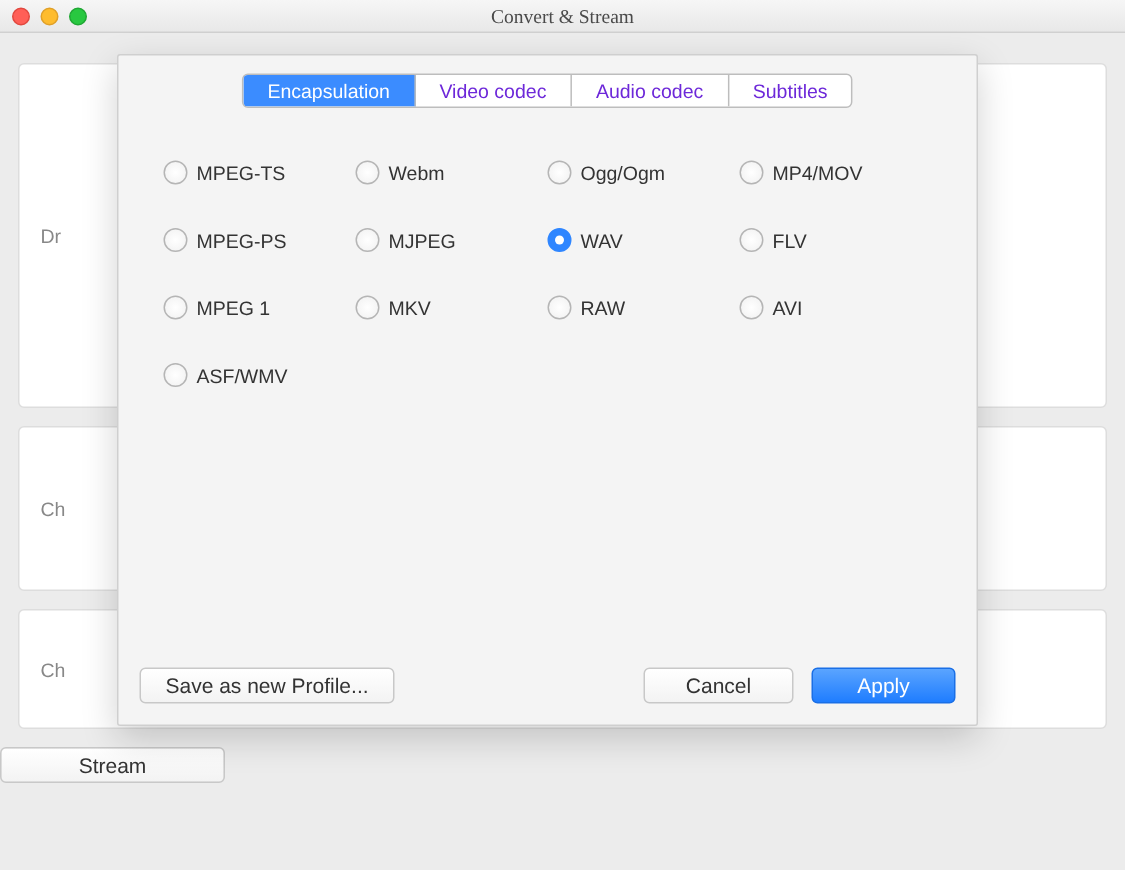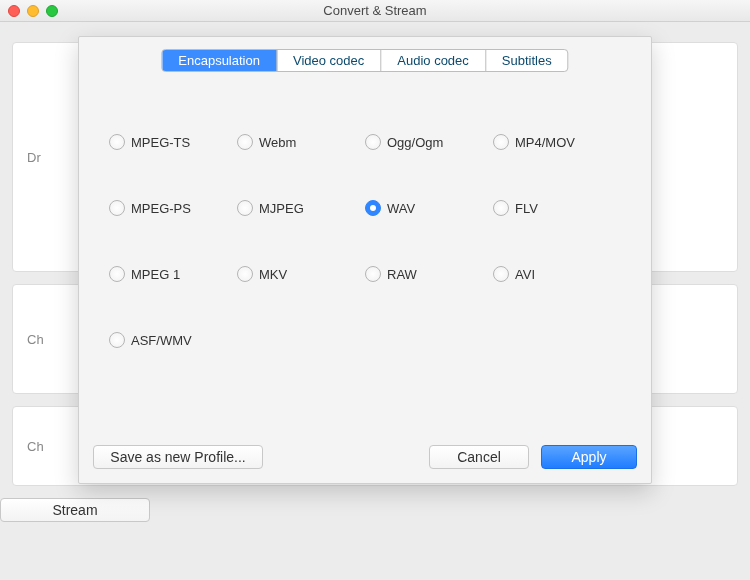--- a/index.html
+++ b/index.html
@@ -5,39 +5,39 @@
   * { box-sizing: border-box; margin: 0; padding: 0; font-family: -apple-system, "Helvetica Neue", Arial, sans-serif; }
   body { width: 750px; height: 580px; background: #ececec; overflow: hidden; position: relative; }
 
   
   .titlebar { height: 22px; background: linear-gradient(#f6f6f6,#e8e8e8); border-bottom: 1px solid #d0d0d0; position: relative; display: flex; align-items: center; justify-content: center; }
   .traffic { position: absolute; left: 8px; top: 5px; display: flex; gap: 7px; }
   .tl { width: 12px; height: 12px; border-radius: 50%; }
   .tl.red { background: #ff5f57; border: 0.5px solid #e1483f; }
   .tl.yel { background: #febc2e; border: 0.5px solid #e0a028; }
   .tl.grn { background: #28c840; border: 0.5px solid #1fa733; }
-  .titlebar .title { font-size: 13px; color: #4a4a4a; }
+  .titlebar .title { font-size: 13px; color: #4a4a4a; font-family: Liberation Serif, serif; }
 
   .bgwin { position: relative; width: 100%; height: calc(100% - 22px); }
   .bgpanel { background: #fff; border: 1px solid #ddd; border-radius: 4px; position: absolute; left: 12px; right: 12px; display: flex; align-items: center; padding: 0 14px; color: #888; font-size: 13px; }
   .bg1 { top: 20px; height: 230px; }
   .bg2 { top: 262px; height: 110px; }
   .bg3 { top: 384px; height: 80px; }
   .bgbuttons { position: absolute; left: 0; right: 0; top: 476px; display: flex; justify-content: space-between; gap: 5px; }
   .macbtn { background: linear-gradient(#ffffff,#f3f3f3); border: 1px solid #c8c8c8; border-radius: 4px; font-size: 14px; color: #333; padding: 3px 0; text-align: center; min-width: 150px; cursor: default; }
   .gobtn { min-width: 90px; color: #bcbcbc; position: absolute; right: 20px; top: 558px; }
 
   
   .sheet { position: absolute; left: 78px; top: 36px; width: 574px; height: 448px; background: #f4f4f4; border: 1px solid #cfcfcf; border-radius: 2px; box-shadow: 0 8px 24px rgba(0,0,0,0.18); }
   .tabs { position: absolute; top: 12px; left: 50%; transform: translateX(-50%); display: flex; border: 1px solid #bdbdbd; border-radius: 4px; overflow: hidden; background: #fff; }
-  .tab { font-size: 13px; padding: 3px 16px; color: #0c4a6e; border-right: 1px solid #bdbdbd; cursor: default; white-space: nowrap; }
+  .tab { font-size: 13px; padding: 3px 16px; color: #6d28d9; border-right: 1px solid #bdbdbd; cursor: default; white-space: nowrap; }
   .tab:last-child { border-right: none; }
   .tab.active { background: #3b8cff; color: #fff; }
 
-  .radios { position: absolute; top: 70px; left: 30px; right: 30px; display: grid; grid-template-columns: repeat(4, 1fr); row-gap: 50px; margin-top: 27px; }
+  .radios { position: absolute; top: 70px; left: 30px; right: 30px; display: grid; grid-template-columns: repeat(4, 1fr); row-gap: 29px; }
   .radio { display: flex; align-items: center; gap: 6px; font-size: 13px; color: #333; cursor: default; }
   .rdot { width: 16px; height: 16px; border-radius: 50%; background: radial-gradient(#fff,#f0f0f0); border: 1px solid #b5b5b5; position: relative; flex-shrink: 0; }
   .radio.sel .rdot { background: #2f86ff; border-color: #2f86ff; }
   .radio.sel .rdot::after { content:""; position:absolute; left:4px; top:4px; width:6px; height:6px; border-radius:50%; background:#fff; }
 
   .sheetbtns { position: absolute; bottom: 14px; left: 14px; right: 14px; display: flex; align-items: center; }
   .sheetbtns .spacer { flex: 1; }
   .primary { background: linear-gradient(#5aa4ff,#1f7dff); color: #fff; border: 1px solid #1a6fe6; min-width: 96px; }
   .secondary { min-width: 100px; }
   .saveprofile { min-width: 170px; }

